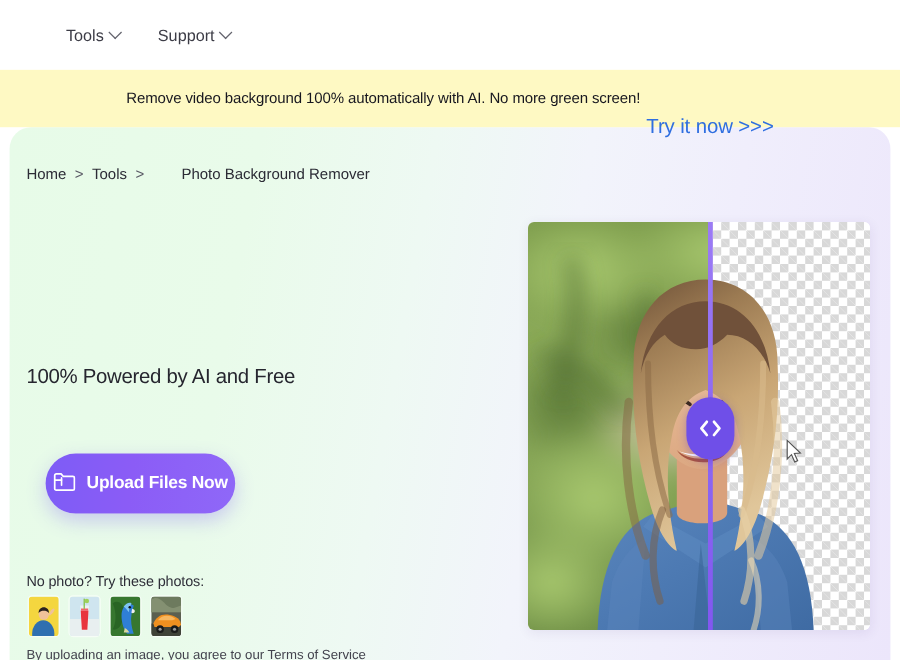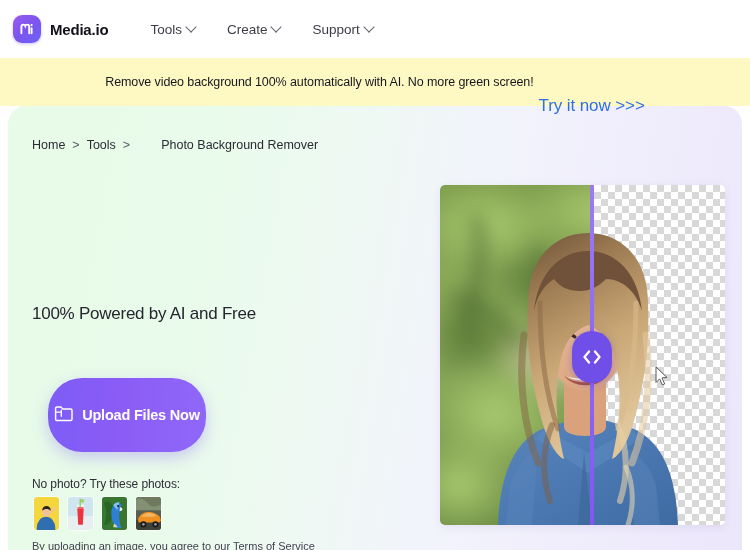--- a/index.html
+++ b/index.html
@@ -70,21 +70,21 @@
     position: absolute; top: 106px; left: 8px;
     width: 734px; height: 444px;
     border-radius: 18px 18px 0 0;
     background: linear-gradient(100deg,
         #e7fbe8 0%, #e9fbea 26%, #eef9f3 44%,
         #f2f4fb 60%, #f0eefc 76%, #ece6fb 100%);
     overflow: hidden;
   }
 
   .hero-left {
-    position: absolute; left: 24px; top: 0;
+    position: absolute; left: 14px; top: 0;
     width: 420px; height: 444px;
   }
 
   .breadcrumb {
     position: absolute; left: 0; top: 32px;
     font-size: 12.5px; color: #2b2b35;
     display: flex; align-items: center; gap: 7px;
     white-space: nowrap;
   }
   .crumb { cursor: pointer; }
@@ -99,21 +99,21 @@
     letter-spacing: -1.1px;
   }
 
   .hero-sub {
     position: absolute; left: 0; top: 198px;
     font-size: 17px; color: #26262f; letter-spacing: -0.25px;
   }
 
   .upload-btn {
     position: absolute; left: 16px; top: 272px;
-    width: 158px; height: 74px;
+    width: 158px; height: 50px;
     border: none; border-radius: 34px;
     background: linear-gradient(96deg,#7d5cf6 0%, #8b5cf6 45%, #8f68f8 100%);
     color: #fff; cursor: pointer;
     display: flex; align-items: center; justify-content: center; gap: 9px;
     box-shadow: 0 6px 16px rgba(124,92,246,.30);
     font-family: "Liberation Sans", sans-serif;
   }
   .upload-label { font-size: 14.5px; font-weight: bold; letter-spacing: -0.2px; }
 
   .try-label {
@@ -181,38 +181,24 @@
     position: absolute; left: 655px; top: 366px;
     width: 14px; height: 20px; z-index: 30; pointer-events: none;
   }
 </style>
 </head>
 <body>
 
 <div class="page">
 
   <div class="header">
-    <div class="brand">
-      <span class="logo-box">
-        <svg width="18" height="18" viewBox="0 0 18 18">
-          <path d="M3.4 13.2V6.6c0-1.1.9-2 2-2 .9 0 1.6.6 1.9 1.4.3-.8 1-1.4 1.9-1.4 1.1 0 2 .9 2 2v6.6" stroke="#ffffff" stroke-width="1.9" fill="none" stroke-linecap="round"></path>
-          <path d="M13.6 8.2v5" stroke="#ffffff" stroke-width="1.9" fill="none" stroke-linecap="round"></path>
-          <circle cx="13.6" cy="5.1" r="1.15" fill="#ffffff"></circle>
-        </svg>
-      </span>
-      <span class="brand-name">Media.io</span>
-    </div>
 
     <div class="nav">
       <div class="nav-item">
         <span>Tools</span>
-        <i class="chev"></i>
-      </div>
-      <div class="nav-item">
-        <span>Create</span>
         <i class="chev"></i>
       </div>
       <div class="nav-item">
         <span>Support</span>
         <i class="chev"></i>
       </div>
     </div>
   </div>
 
   <div class="banner">

